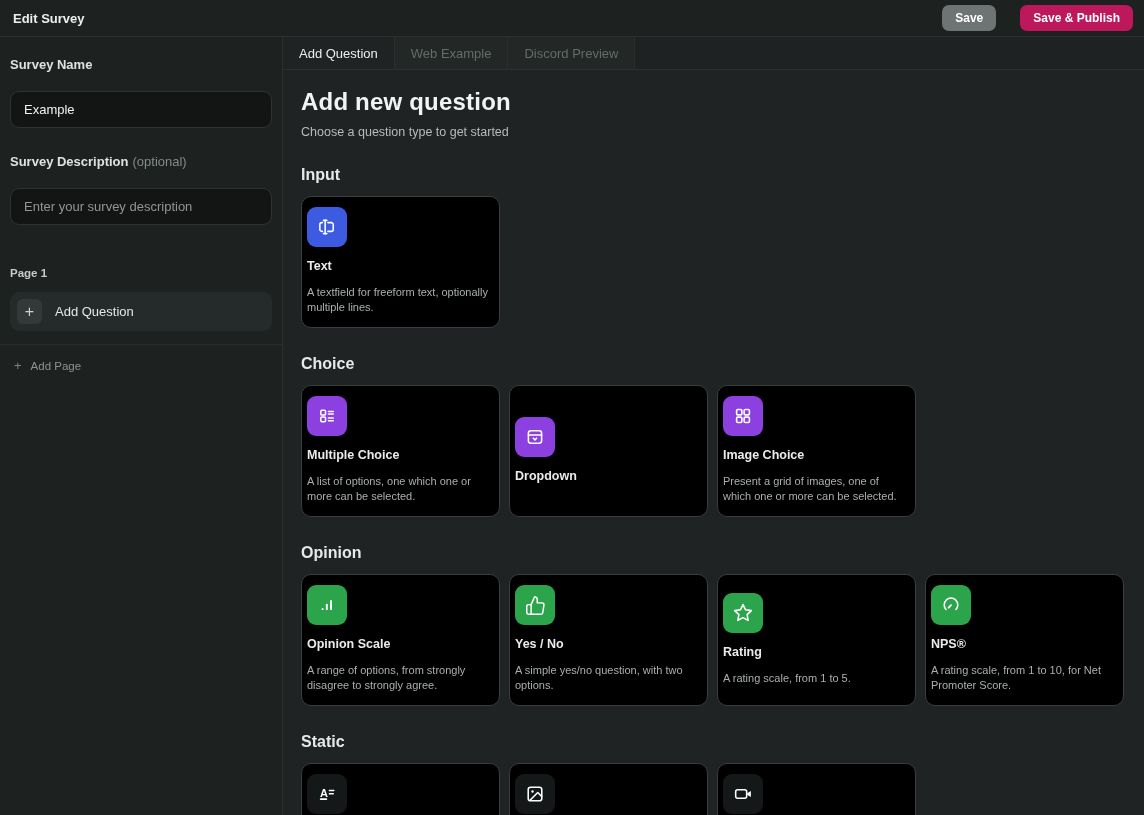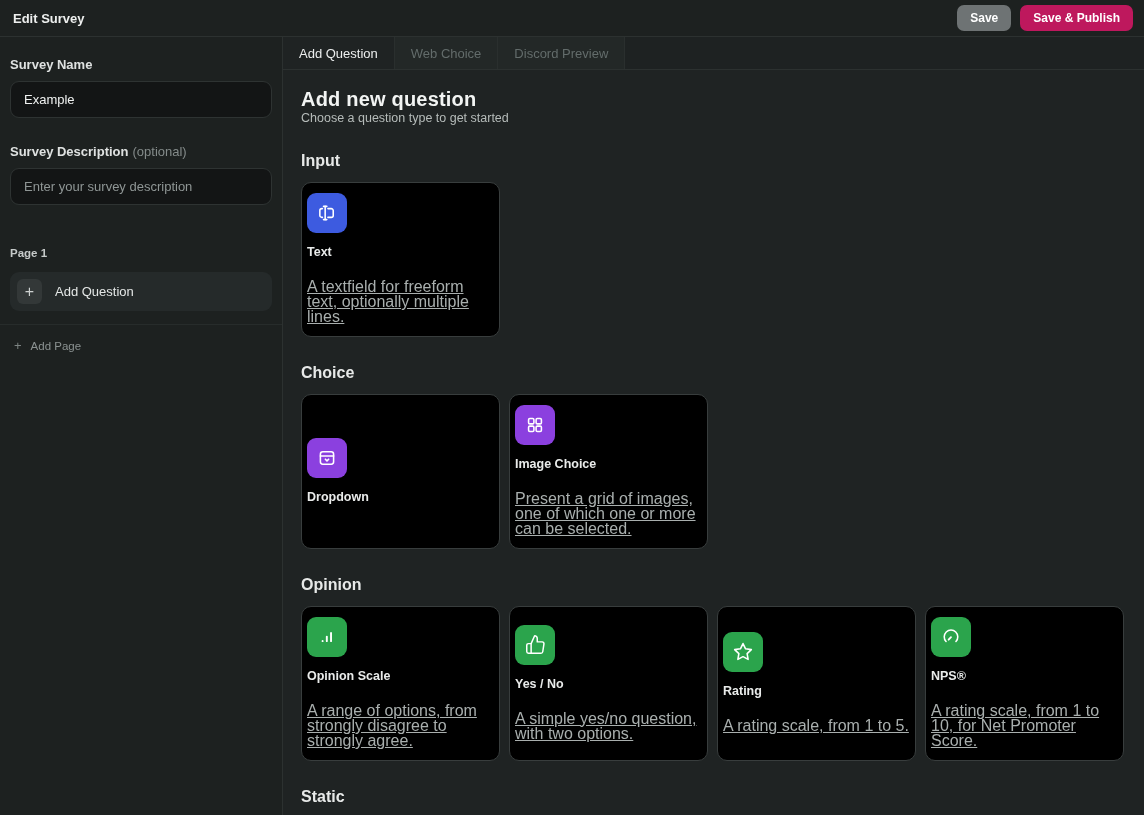--- a/index.html
+++ b/index.html
@@ -11,37 +11,37 @@
   }
   .app { width:1144px; height:815px; display:flex; flex-direction:column;border-radius:27px; }
 
   
   .topbar {
     height:37px; flex:none; display:flex; align-items:center;
     justify-content:space-between; padding:0 11px;
     background:#1d2120; border-bottom:1px solid #2c3130;
   }
   .topbar-title { font-size:13px; font-weight:700; color:#edefee; padding-left:2px; }
-  .topbar-actions { display:flex; align-items:flex-end; gap:9px; }
+  .topbar-actions { display:flex; align-items:flex-end; gap:24px; }
   .btn { border:none; border-radius:7px; color:#ffffff; font-weight:700;
     font-size:12px; padding:6px 13px; cursor:pointer;
     font-family:"Liberation Sans", sans-serif; }
   .btn-save { background:#6e7374; }
   .btn-publish { background:#be185d; }
 
   
   .bodyrow { flex:1; display:flex; min-height:0; }
   .sidebar {
     width:283px; flex:none; background:#1d2120;
     border-right:1px solid #2c3130; padding:20px 10px 0;
   }
   .field-label { font-size:13px; font-weight:600; color:#dfe2e1; }
   .optional { font-size:13px; color:#848b8a; font-weight:400; margin-left:4px; }
   .text-input {
-    margin-top:9px; width:100%; height:37px; background:#131515;
+    margin-top:19px; width:100%; height:37px; background:#131515;
     border:1px solid #2e3332; border-radius:9px; color:#f0f2f1;
     font-size:13px; padding:0 13px; outline:none;
     font-family:"Liberation Sans", sans-serif;
   }
   .text-input::placeholder { color:#8f9695; }
   .desc-label { margin-top:26px; }
   .page-label { margin-top:42px; font-size:11.5px; font-weight:600; color:#c6cac9; }
   .add-question-btn {
     margin-top:13px; height:39px; width:100%; background:#252a2a; border:none;
     border-radius:9px; display:flex; align-items:center; padding:0 7px;
@@ -64,35 +64,35 @@
   
   .main { flex:1; display:flex; flex-direction:column; background:#1f2323; min-width:0; }
   .tabs { height:33px; flex:none; display:flex; background:#1e2222; border-bottom:1px solid #2c3130; }
   .tab {
     padding:0 16px; display:flex; align-items:center; font-size:13px;
     border:none; border-right:1px solid #2a2f2e; background:#232827;
     color:#636c6b; cursor:pointer; font-family:"Liberation Sans", sans-serif;
   }
   .tab.active { background:#1f2323; color:#eceeee; }
   .content { padding:18px 18px 0; overflow:hidden; }
-  .page-heading { margin:0; font-size:20px; font-weight:700; letter-spacing:.2px; color:#f2f4f3; }
-  .page-subheading { margin-top:0; font-size:12.5px; color:#b6bcba; }
+  .page-heading { margin:0; font-size:24px; font-weight:700; letter-spacing:.2px; color:#f2f4f3; }
+  .page-subheading { margin-top:9px; font-size:12.5px; color:#b6bcba; }
   .section-label { margin-top:27px; font-size:16px; font-weight:700; color:#e7e9e8; }
   .card-row { display:flex; gap:9px; margin-top:12px; align-items:stretch; }
   .card {
     width:199px; flex:none; background:#000000; border:1px solid #383d3d;
     border-radius:10px; padding:10px 5px 12px; cursor:pointer; text-align:left;
     font-family:"Liberation Sans", sans-serif; color:#e8eaea; display:block;
   }
   .icon-tile {
     width:40px; height:40px; border-radius:9px;
     display:flex; align-items:center; justify-content:center;
   }
   .card-title { margin-top:12px; font-size:12.5px; font-weight:700; color:#e9ebea; }
-  .card-desc { margin-top:20px; font-size:16px; line-height:15px; color:#a9afae;text-decoration:underline; }
+  .card-desc { margin-top:12px; font-size:11px; line-height:15px; color:#a9afae; }
 </style>
 </head>
 <body>
 
 <div class="app">
 
   <header class="topbar">
     <div class="topbar-title">Edit Survey</div>
     <div class="topbar-actions">
       <button class="btn btn-save">Save</button>
@@ -122,21 +122,21 @@
 
       <button class="add-page-btn">
         <span class="add-page-plus">+</span>
         <span>Add Page</span>
       </button>
     </aside>
 
     <main class="main">
       <nav class="tabs">
           <button class="tab active">Add Question</button>
-          <button class="tab">Web Choice</button>
+          <button class="tab">Web Example</button>
           <button class="tab">Discord Preview</button>
         </nav>
       <div class="content">
         <h1 class="page-heading">Add new question</h1>
         <div class="page-subheading">Choose a question type to get started</div>
         <div>
             <div class="section-label">Input</div>
             <div class="card-row">
               <button class="card">
                 <div class="icon-tile" style="background: rgb(61, 91, 224);">
@@ -149,20 +149,31 @@
                 </div>
                 <div class="card-title">Text</div>
                 <div class="card-desc">A textfield for freeform text, optionally multiple lines.</div>
               </button>
             </div>
             <div class="section-label">Choice</div>
             <div class="card-row">
               <button class="card">
                 <div class="icon-tile" style="background: rgb(139, 64, 223);">
                   <svg viewBox="0 0 24 24" width="22" height="22" fill="none" stroke="#ffffff" stroke-width="1.7" stroke-linecap="round" stroke-linejoin="round">
+                    <rect x="5.2" y="5.8" width="5.2" height="5.2" rx="1.2"></rect>
+                    <rect x="5.2" y="13" width="5.2" height="5.2" rx="1.2"></rect>
+                    <path d="M13.6 7h5.2M13.6 9.9h5.2M13.6 14.2h5.2M13.6 17.1h5.2"></path>
+                  </svg>
+                </div>
+                <div class="card-title">Multiple Choice</div>
+                <div class="card-desc">A list of options, one which one or more can be selected.</div>
+              </button>
+              <button class="card">
+                <div class="icon-tile" style="background: rgb(139, 64, 223);">
+                  <svg viewBox="0 0 24 24" width="22" height="22" fill="none" stroke="#ffffff" stroke-width="1.7" stroke-linecap="round" stroke-linejoin="round">
                     <rect x="4.8" y="5.2" width="14.4" height="13.6" rx="2.6"></rect>
                     <path d="M4.8 9.8h14.4"></path>
                     <path d="M10.2 13.3l1.8 1.8 1.8-1.8"></path>
                   </svg>
                 </div>
                 <div class="card-title">Dropdown</div>
               </button>
               <button class="card">
                 <div class="icon-tile" style="background: rgb(139, 64, 223);">
                   <svg viewBox="0 0 24 24" width="22" height="22" fill="none" stroke="#ffffff" stroke-width="1.7" stroke-linecap="round" stroke-linejoin="round">

